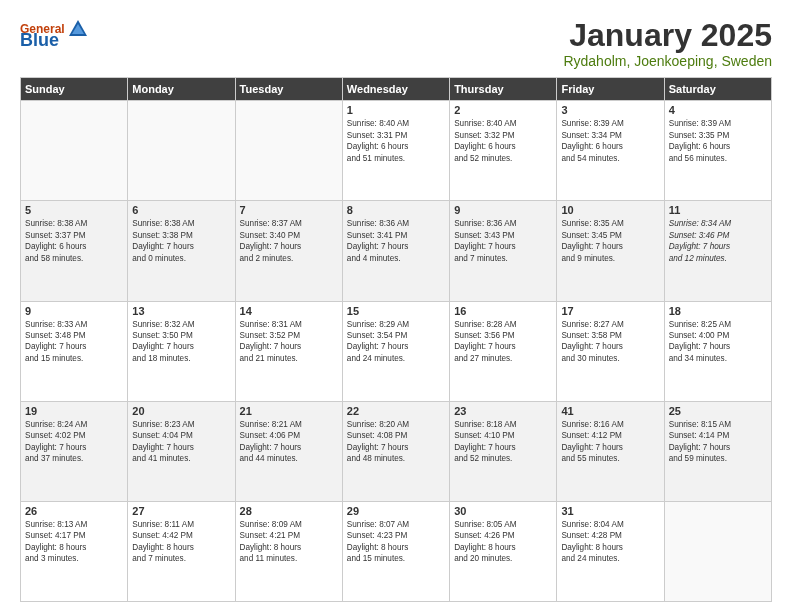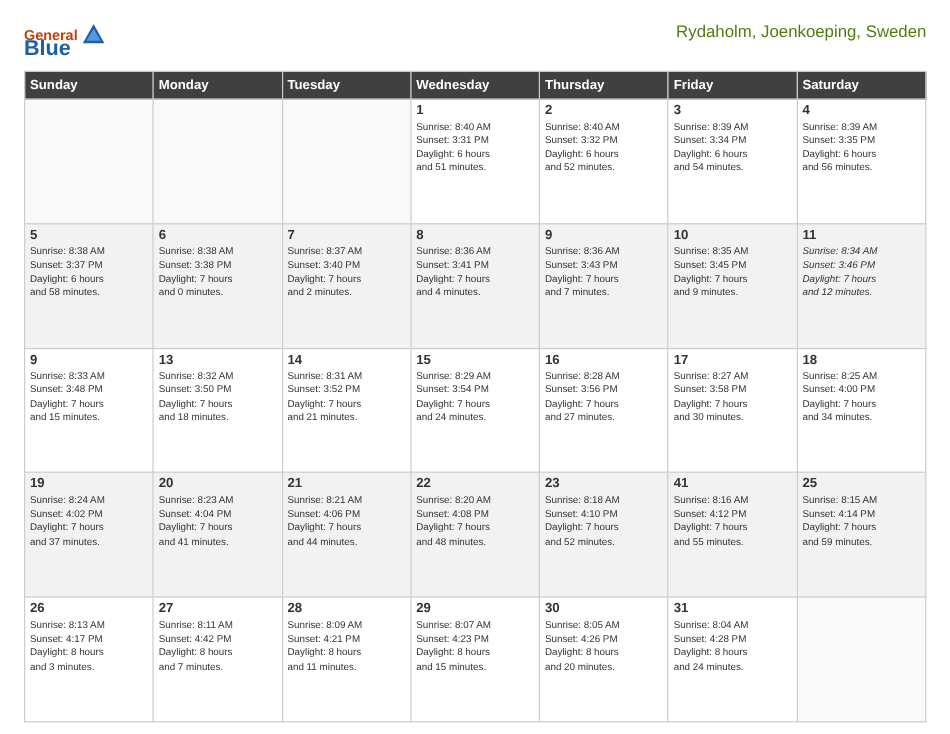--- a/index.html
+++ b/index.html
@@ -113,20 +113,21 @@
         <span class="logo-general">General</span>
         <svg class="logo-icon" viewBox="0 0 22 22">
           <polygon points="11,2 20,18 2,18" fill="#1a5fa8"></polygon>
           <polygon points="11,6 17,16 5,16" fill="#5599dd"></polygon>
         </svg>
         <br>
       </div>
       <span class="logo-blue" style="margin-top:-10px; display:block;">Blue</span>
     </div>
     <div class="title-area">
+      <div class="month-title">January 2025</div>
       <div class="location-title">Rydaholm, Joenkoeping, Sweden</div>
     </div>
   </div>
 
   <table class="calendar">
     <thead>
       <tr>
         <th>Sunday</th>
         <th>Monday</th>
         <th>Tuesday</th>

